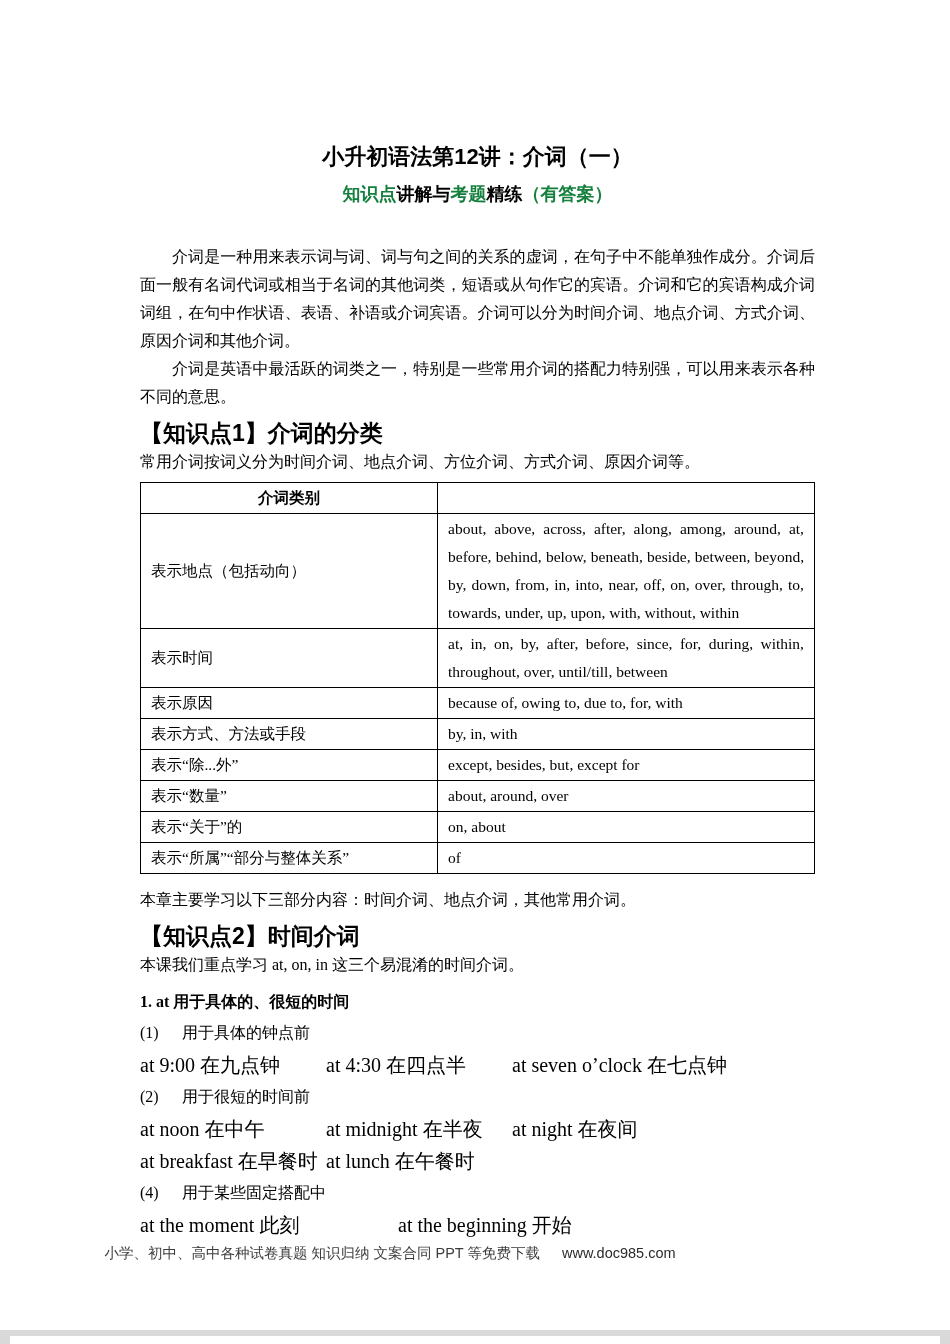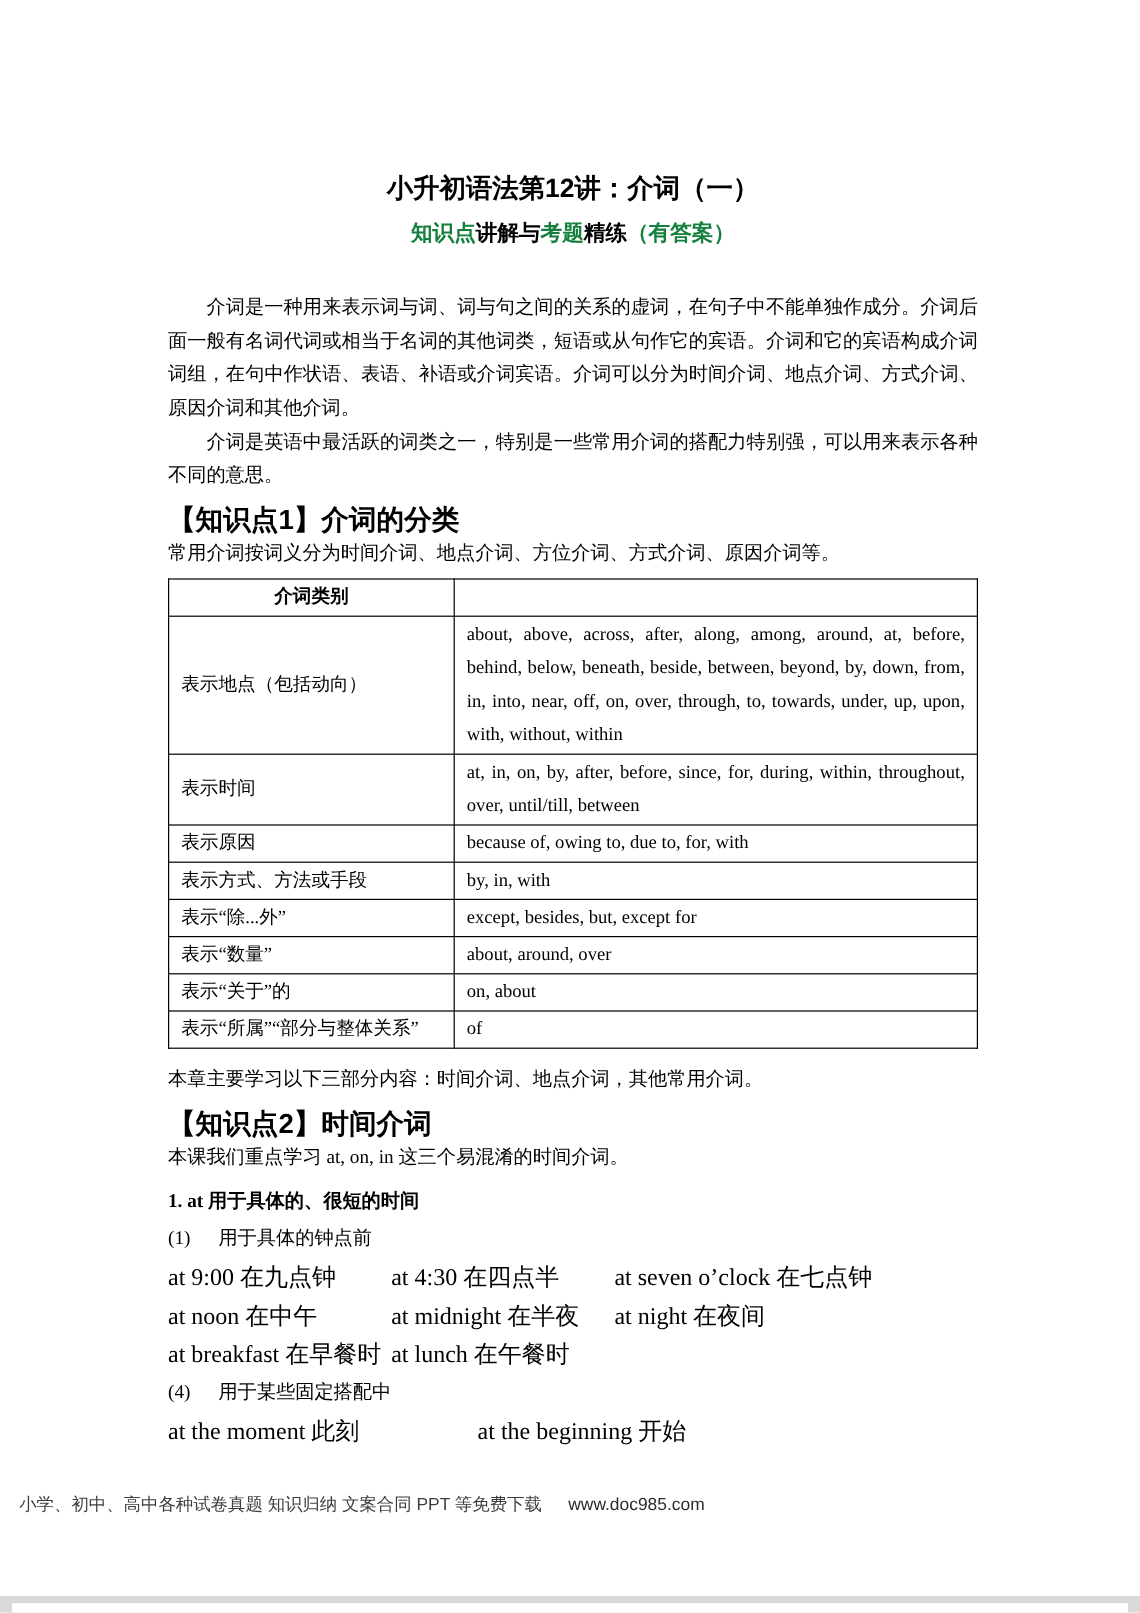--- a/index.html
+++ b/index.html
@@ -34,38 +34,38 @@
   }
   .plain { font-size:16px; line-height:28px; margin-top:3px; text-align:justify; }
 
   table.prep {
     border-collapse:collapse; width:100%; margin-top:6px;
   }
   table.prep td {
     border:1px solid #000; font-size:15.5px; vertical-align:middle;
     padding:1px 10px; line-height:28px;
   }
-  td.cat { width:238px; }
+  td.cat { width:297px; }
   td.cat.head { text-align:center; font-weight:bold; }
   td.items { text-align:justify; }
 
   .outro { font-size:16px; line-height:28px; margin-top:12px; }
 
   .point-heading { font-size:16px; font-weight:bold; line-height:22px; margin-top:12px; }
 
   .ex-block { margin-top:4px; }
   .num-line { font-size:16px; line-height:24px; margin-top:8px; }
   .num-line .num { display:inline-block; min-width:42px; }
   .ex-line { font-size:20px; line-height:24px; margin-top:8px; }
   .ex-line .ex { display:inline-block; min-width:186px; padding-right:4px; }
   .ex-line .ex.wide { min-width:258px; }
 
   .footer {
-    position:absolute; top:1244px; left:16px; width:772px;
-    text-align:left; font-size:14.5px; color:#3d3d3d;
+    position:absolute; top:1244px; left:4px; width:772px;
+    text-align:center; font-size:14.5px; color:#3d3d3d;
     font-family:"Liberation Sans","DejaVu Sans",sans-serif;
   }
   .footer .url { margin-left:22px; color:#2b2b2b; text-decoration:none; cursor:pointer; }
 
   .page-gap {
     position:absolute; left:0; top:1330px; width:950px; height:14px;
     background:#d9d9d9;
   }
   .page-gap .next-page {
     position:absolute; left:10px; right:10px; top:6px; height:8px; background:#ffffff;
@@ -140,20 +140,23 @@
 
   <div class="ex-block">
 
     <div class="num-line">
       <span class="num">(1)</span><span>用于具体的钟点前</span>
     </div>
     <div class="ex-line">
       <span class="ex">at 9:00 在九点钟</span><span class="ex">at 4:30 在四点半</span><span class="ex">at seven o’clock 在七点钟</span>
     </div>
 
+    <div class="num-line">
+      <span class="num">(2)</span><span>用于很短的时间前</span>
+    </div>
     <div class="ex-line">
       <span class="ex">at noon 在中午</span><span class="ex">at midnight 在半夜</span><span class="ex">at night 在夜间</span>
     </div>
 
     <div class="ex-line">
       <span class="ex">at breakfast 在早餐时</span><span class="ex">at lunch 在午餐时</span>
     </div>
 
     <div class="num-line">
       <span class="num">(4)</span><span>用于某些固定搭配中</span>

